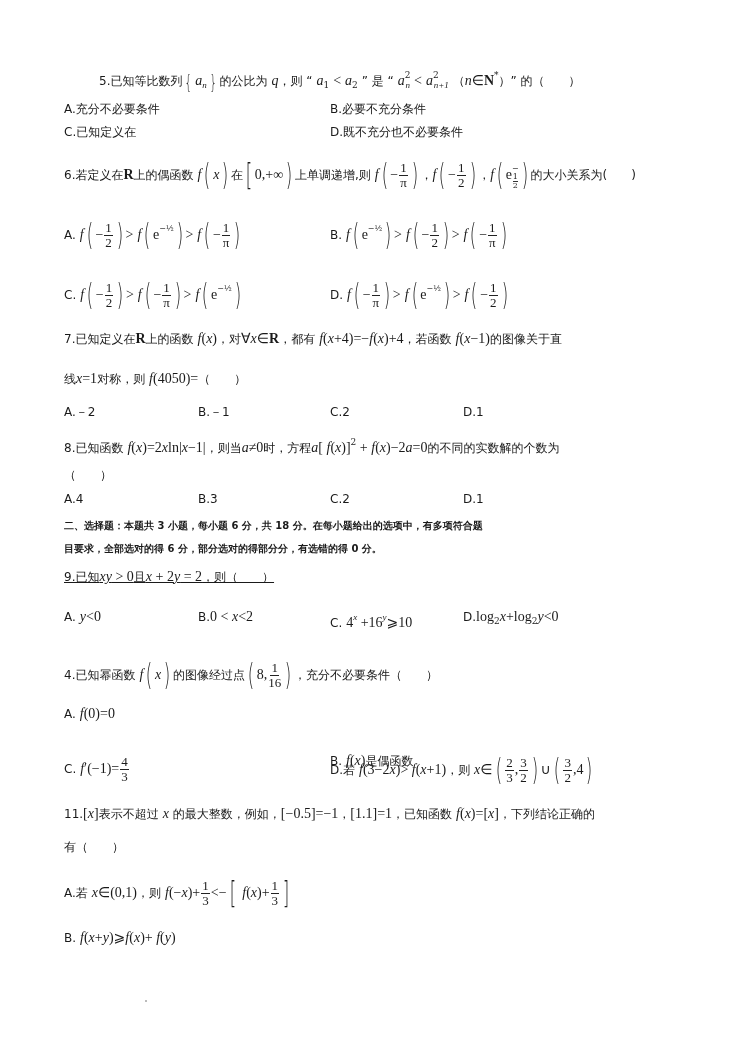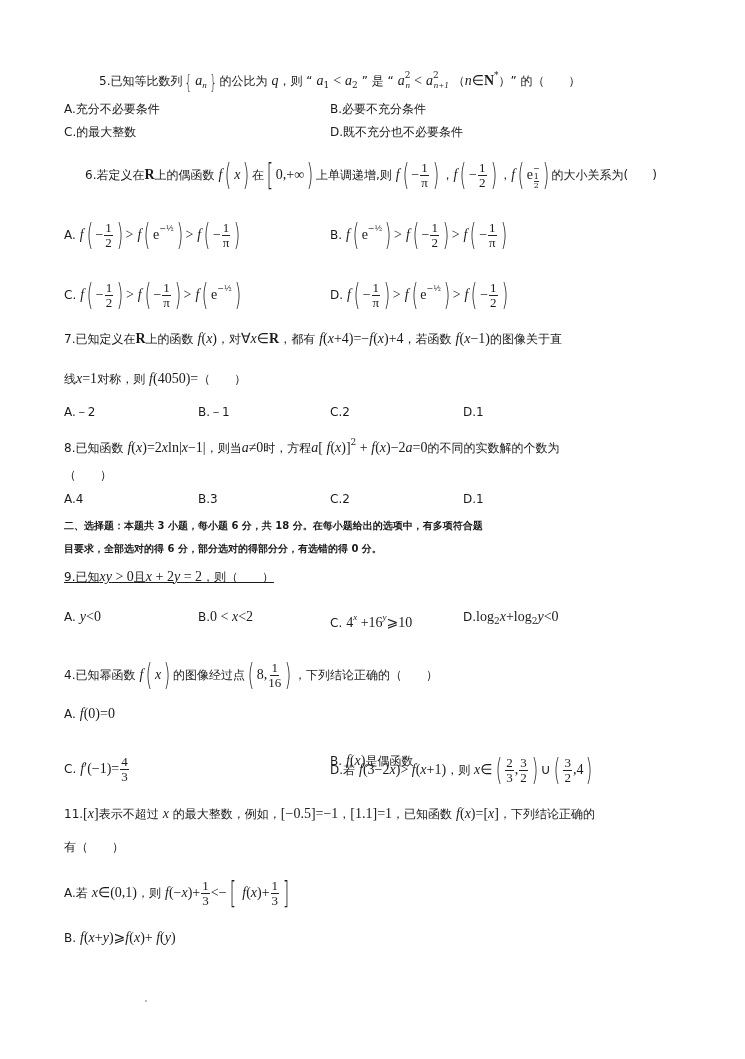--- a/index.html
+++ b/index.html
@@ -25,24 +25,24 @@
   .dot { position: absolute; left: 145px; top: 1000px; width: 2px; height: 2px; background: #bbb; }
 </style>
 </head>
 <body>
 
 <div class="line" style="top:66px;margin-left:35px;">
   <span class="cn">5.已知等比数列</span><span class="big" style="font-size:20px;">{</span><span class="i">a</span><sub class="s i">n</sub><span class="big" style="font-size:20px;">}</span><span class="cn">的公比为</span> <span class="i">q</span><span class="cn">，则 “</span> <span class="i">a</span><sub class="s">1</sub> <span class="m">&lt;</span> <span class="i">a</span><sub class="s">2</sub> <span class="cn">” 是 “</span> <span class="i">a</span><sup class="s">2</sup><sub class="s i" style="margin-left:-5px;">n</sub> <span class="m">&lt;</span> <span class="i">a</span><sup class="s">2</sup><sub class="s i" style="margin-left:-5px;">n+1</sub> <span class="cn">（</span><span class="i">n</span><span class="m">∈</span><span class="b m">N</span><sup class="s">*</sup><span class="cn">）” 的（　　）</span>
 </div>
 <div class="opt cn" style="left:64px; top:100px;"><span>A.</span><span>充分不必要条件</span></div>
 <div class="opt cn" style="left:330px; top:100px;"><span>B.</span><span>必要不充分条件</span></div>
-<div class="opt cn" style="left:64px; top:123px;"><span>C.</span><span>的最大整数</span></div>
+<div class="opt cn" style="left:64px; top:123px;"><span>C.</span><span>已知定义在</span></div>
 <div class="opt cn" style="left:330px; top:123px;"><span>D.</span><span>既不充分也不必要条件</span></div>
 
-<div class="line" style="top:160px;margin-left:21px;">
+<div class="line" style="top:160px;">
   <span class="cn">6.若定义在</span><span class="b m">R</span><span class="cn">上的偶函数</span> <span class="i">f</span><span class="big">(</span><span class="i">x</span><span class="big">)</span><span class="cn">在</span><span class="big">[</span><span class="m">0,+∞</span><span class="big">)</span><span class="cn">上单调递增,则</span>
   <span class="i">f</span><span class="big">(</span><span class="m">−</span><span class="frac">
       <span class="num">1</span>
       <span>π</span>
     </span><span class="big">)</span><span class="cn">，</span><span class="i">f</span><span class="big">(</span><span class="m">−</span><span class="frac">
       <span class="num">1</span>
       <span>2</span>
     </span><span class="big">)</span><span class="cn">，</span><span class="i">f</span><span class="big">(</span><span class="m">e</span><span class="exp">−<span style="display:inline-flex;flex-direction:column;">
         <span class="n">1</span>
         <span>2</span>
@@ -114,21 +114,21 @@
 </div>
 <div class="opt" style="left:64px; top:608px;"><span class="cn">A.</span> <span class="i">y</span><span class="m">&lt;0</span></div>
 <div class="opt" style="left:198px; top:608px;"><span class="cn">B.</span><span class="m">0 &lt; </span><span class="i">x</span><span class="m">&lt;2</span></div>
 <div class="opt" style="left:330px; top:608px;"><span class="cn">C.</span> <span class="m">4</span><sup class="s i">x</sup><span class="m"> +16</span><sup class="s i">y</sup><span class="m">⩾10</span></div>
 <div class="opt" style="left:463px; top:608px;"><span class="cn">D.</span><span class="m">log</span><sub class="s">2</sub><span class="i">x</span><span class="m">+log</span><sub class="s">2</sub><span class="i">y</span><span class="m">&lt;0</span></div>
 
 <div class="line" style="top:660px;">
   <span class="cn">4.已知幂函数</span> <span class="i">f</span><span class="big">(</span><span class="i">x</span><span class="big">)</span><span class="cn">的图像经过点</span><span class="big">(</span><span class="m">8,</span><span class="frac">
       <span class="num">1</span>
       <span>16</span>
-    </span><span class="big">)</span><span class="cn">，下列结论正确的（　　）</span>
+    </span><span class="big">)</span><span class="cn">，充分不必要条件（　　）</span>
 </div>
 <div class="opt" style="left:64px; top:705px;"><span class="cn">A.</span> <span class="i">f</span><span class="m">(0)=0</span></div>
 <div class="opt" style="left:330px; top:705px;margin-top:47px;"><span class="cn">B.</span> <span class="i">f</span><span class="m">(</span><span class="i">x</span><span class="m">)</span><span class="cn">是偶函数</span></div>
 <div class="opt" style="left:64px; top:755px;"><span class="cn">C.</span> <span class="i">f</span><span class="m">′(−1)=</span><span class="frac">
       <span class="num">4</span>
       <span>3</span>
     </span></div>
 <div class="opt" style="left:330px; top:755px;"><span class="cn">D.</span><span class="cn">若</span> <span class="i">f</span><span class="m">(3−2</span><span class="i">x</span><span class="m">)&gt; </span><span class="i">f</span><span class="m">(</span><span class="i">x</span><span class="m">+1)</span><span class="cn">，则</span> <span class="i">x</span><span class="m">∈</span><span class="big">(</span><span class="frac">
       <span class="num">2</span>
       <span>3</span>

